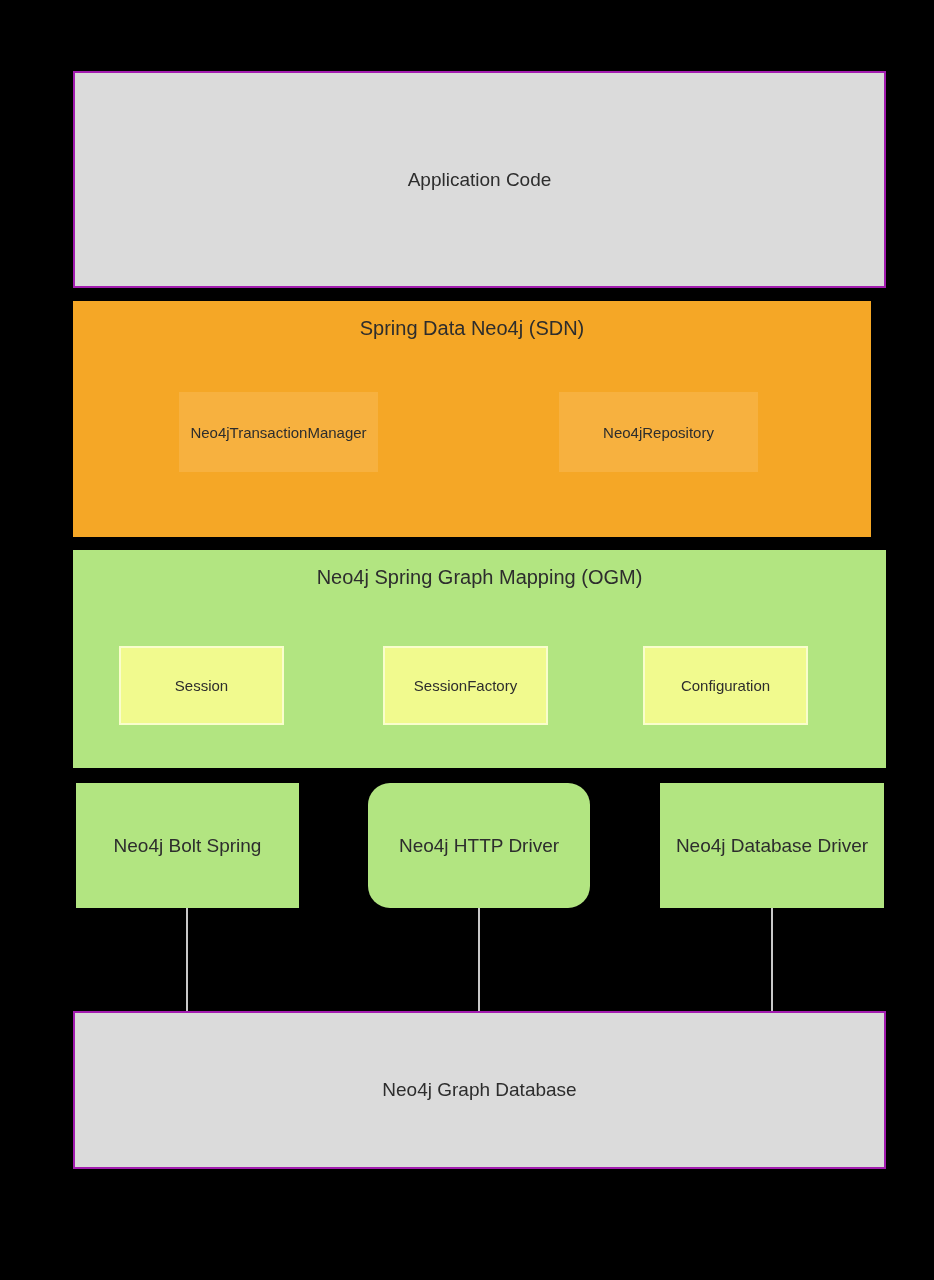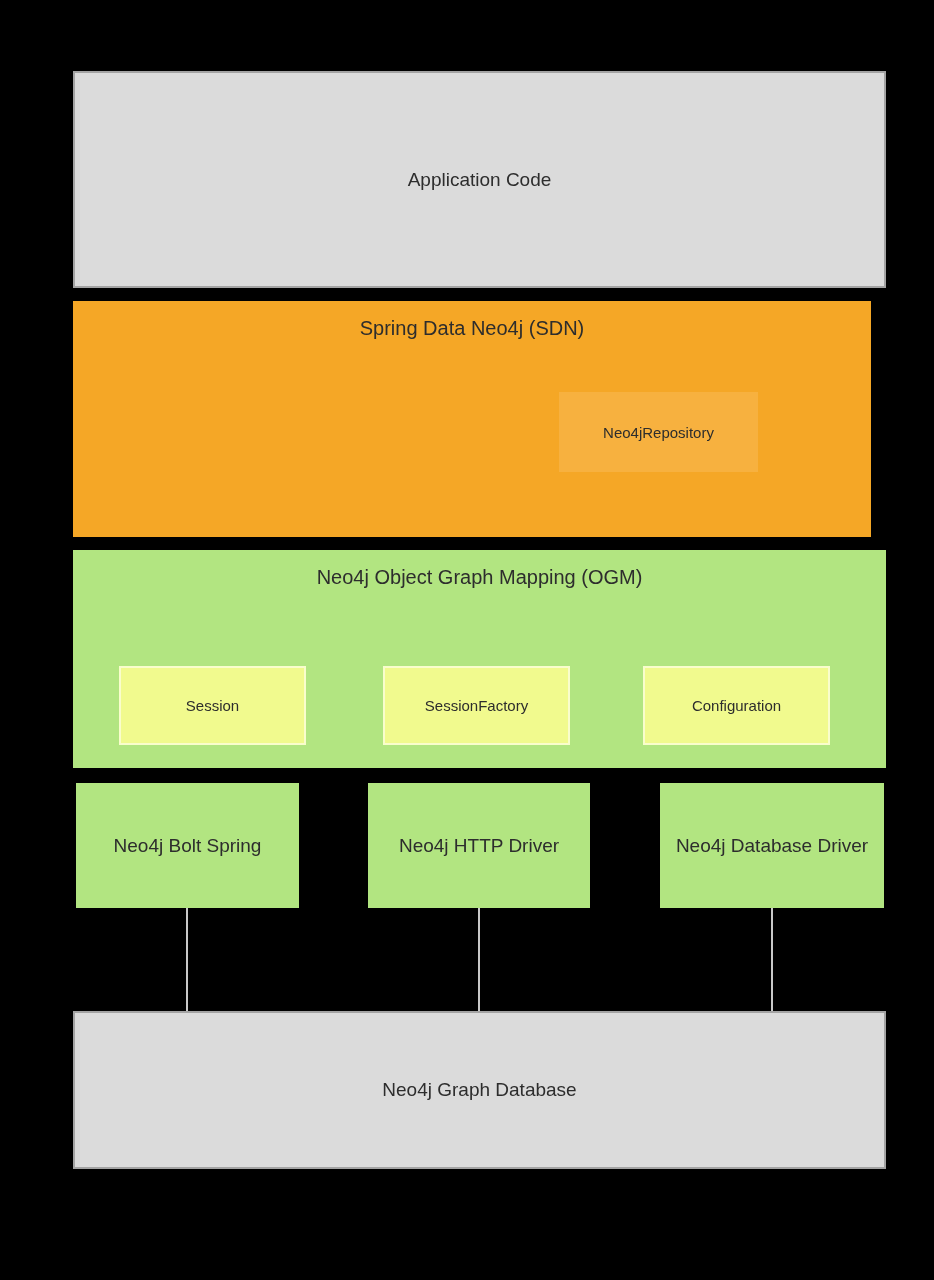--- a/index.html
+++ b/index.html
@@ -20,21 +20,21 @@
     position: absolute;
     box-sizing: border-box;
     display: flex;
     align-items: center;
     justify-content: center;
     text-align: center;
   }
   
   .gray-box {
     background: #dbdbdb;
-    border: 2px solid #a3a3a3;
+    border: 2px solid #a21caf;
     font-size: 19px;
   }
   .app-box { left: 73px; top: 71px; width: 813px; height: 217px; }
   .db-box  { left: 73px; top: 1011px; width: 813px; height: 158px; }
 
   
   .sdn-box {
     left: 73px; top: 301px; width: 798px; height: 236px;
     background: #f5a726;
   }
@@ -57,40 +57,40 @@
   .sdn-inner-tm   { left: 106px; }
   .sdn-inner-repo { left: 486px; }
 
   
   .ogm-box {
     left: 73px; top: 550px; width: 813px; height: 218px;
     background: #b2e581;
   }
   .yellow-box {
     position: absolute;
-    top: 116px;
-    width: 187px;
+    top: 96px;
+    width: 165px;
     height: 79px;
     background: #f1fa8e;
     border: 2px solid rgba(255, 255, 255, 0.55);
     font-size: 15px;
   }
   .yellow-session { left: 46px; }
   .yellow-factory { left: 310px; }
   .yellow-config  { left: 570px; }
 
   
   .driver-box {
     top: 783px;
     height: 125px;
     background: #b2e581;
     font-size: 19px;
   }
   .driver-bolt     { left: 76px;  width: 223px; }
-  .driver-http     { left: 368px; width: 222px; }
+  .driver-http     { left: 368px; width: 222px; border-radius: 22px; }
   .driver-embedded { left: 660px; width: 224px; }
 
   
   .connector {
     position: absolute;
     top: 908px;
     width: 2px;
     height: 103px;
     background: #c9c9c9;
   }
@@ -102,27 +102,30 @@
 <body>
 
 <div class="canvas">
 
   <div class="box gray-box app-box">
     <span>Application Code</span>
   </div>
 
   <div class="box sdn-box">
     <div class="layer-title">Spring Data Neo4j (SDN)</div>
+    <div class="box sdn-inner sdn-inner-tm">
+      <span>Neo4jTransactionManager</span>
+    </div>
     <div class="box sdn-inner sdn-inner-repo">
       <span>Neo4jRepository</span>
     </div>
   </div>
 
   <div class="box ogm-box">
-    <div class="layer-title">Neo4j Object Graph Mapping (OGM)</div>
+    <div class="layer-title">Neo4j Spring Graph Mapping (OGM)</div>
     <div class="box yellow-box yellow-session">
       <span>Session</span>
     </div>
     <div class="box yellow-box yellow-config">
       <span>Configuration</span>
     </div>
     <div class="box yellow-box yellow-factory">
       <span>SessionFactory</span>
     </div>
   </div>

